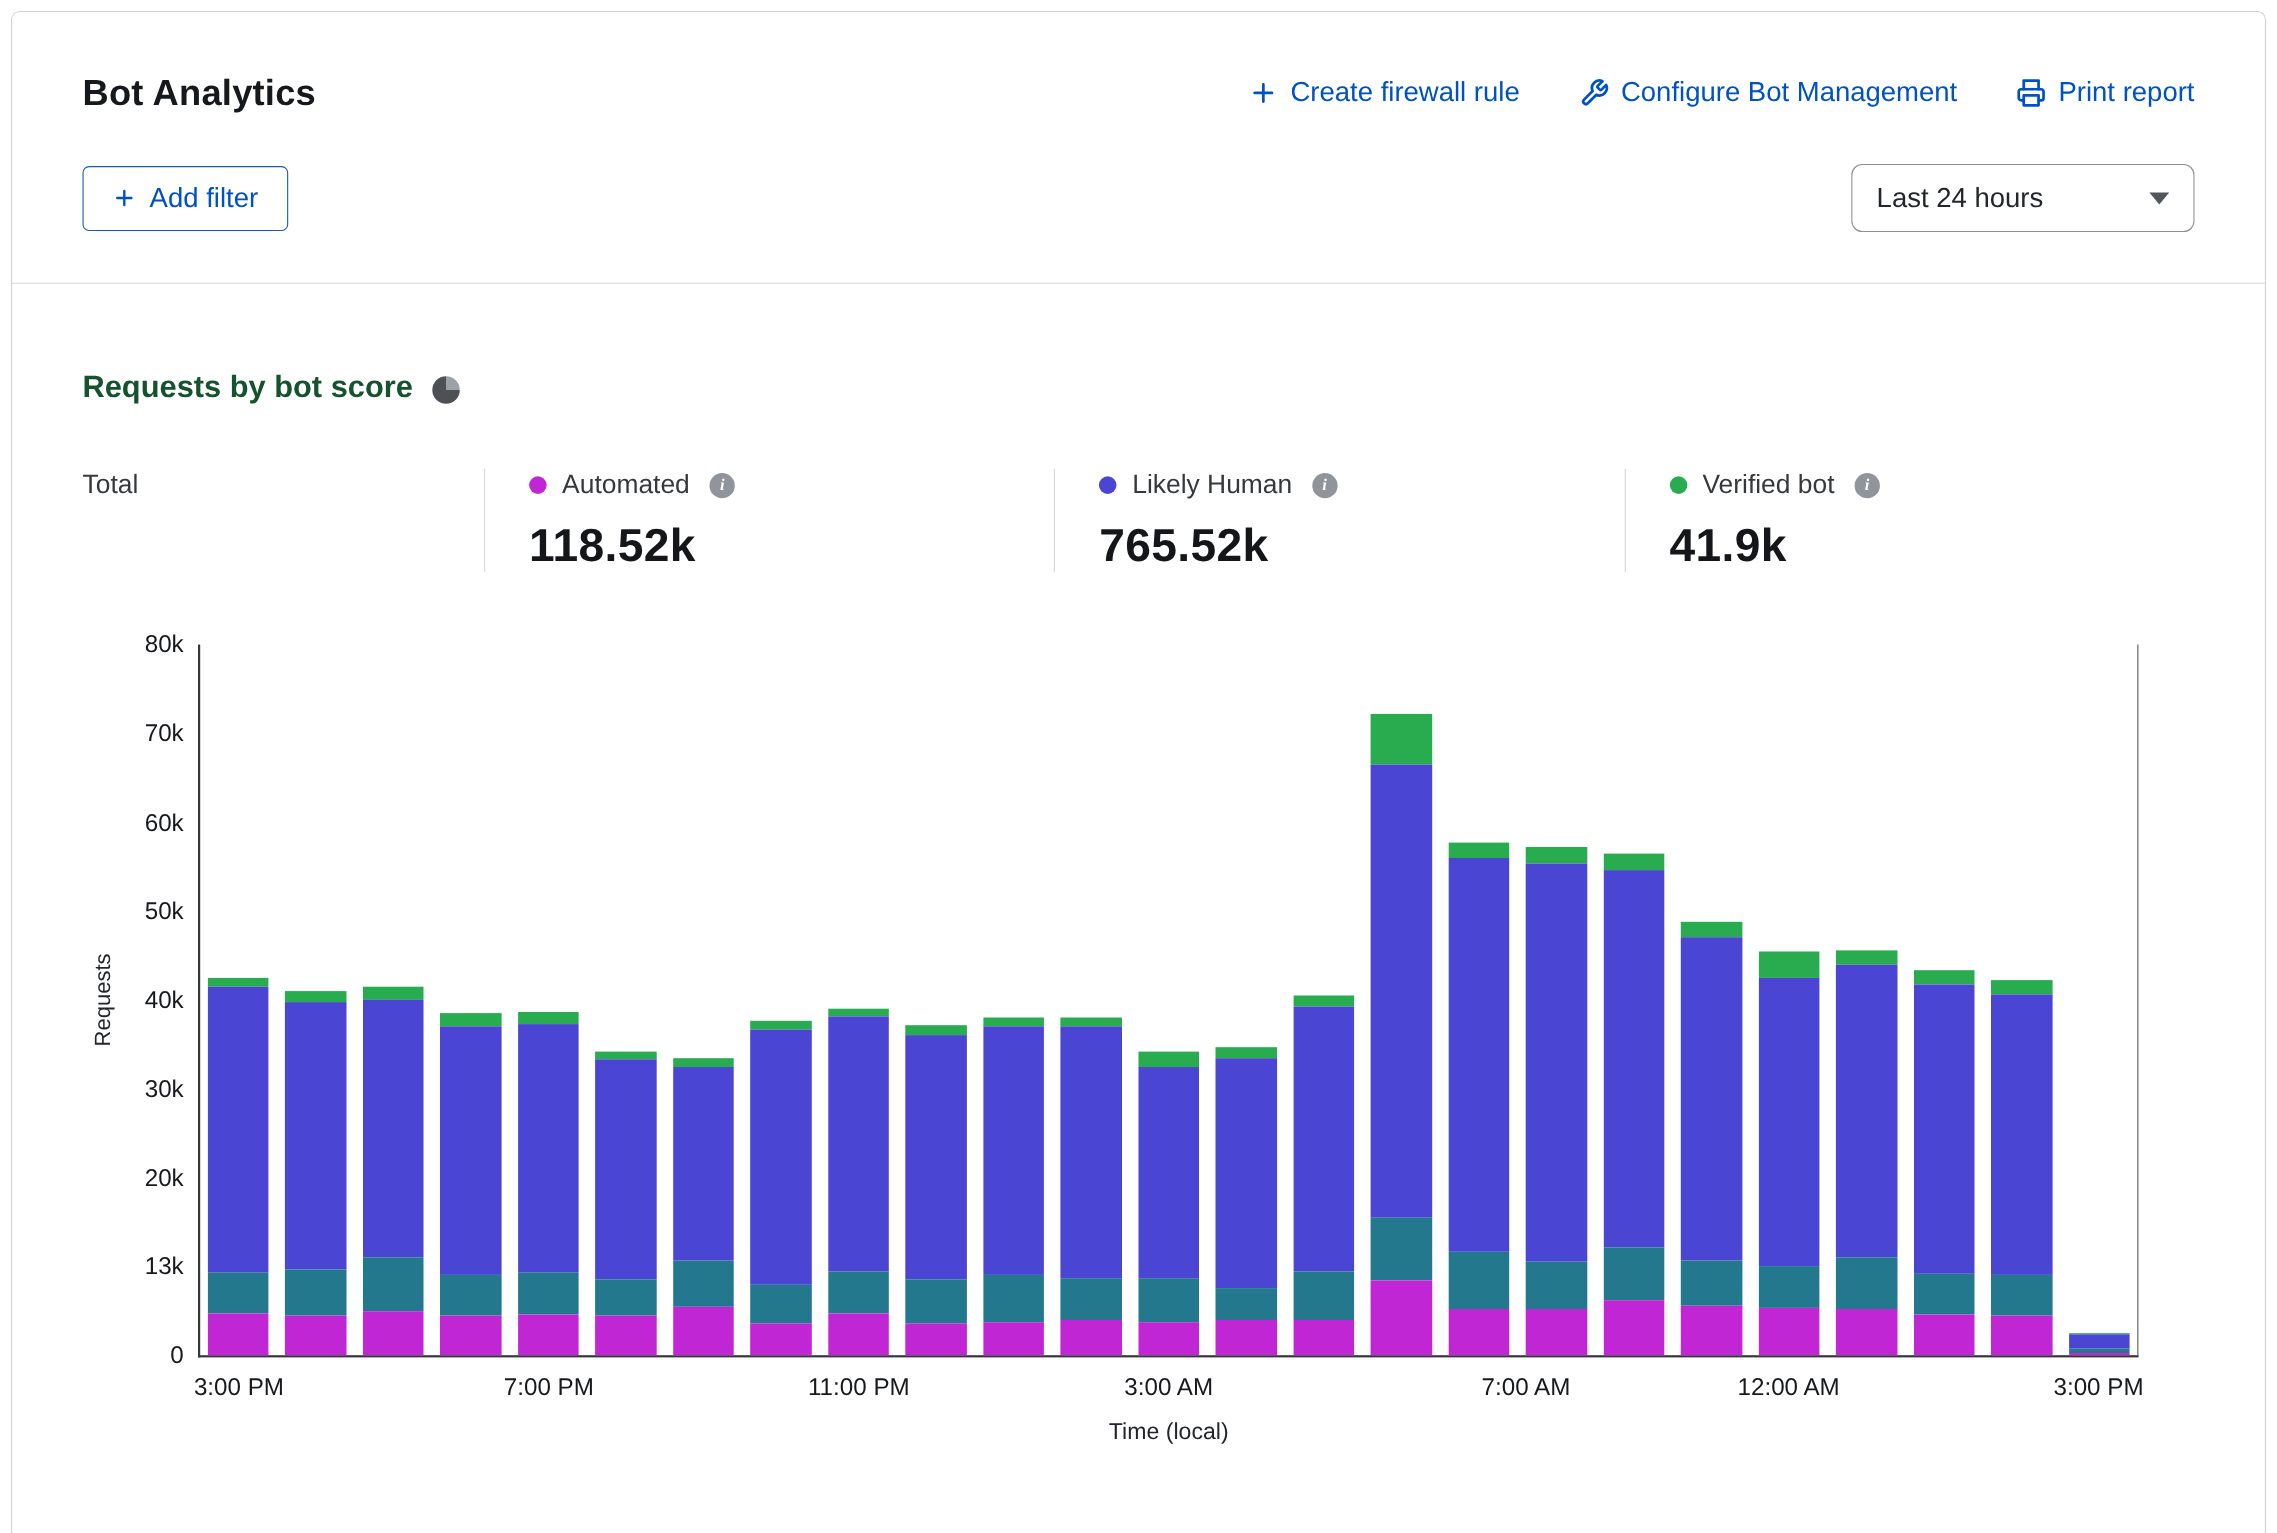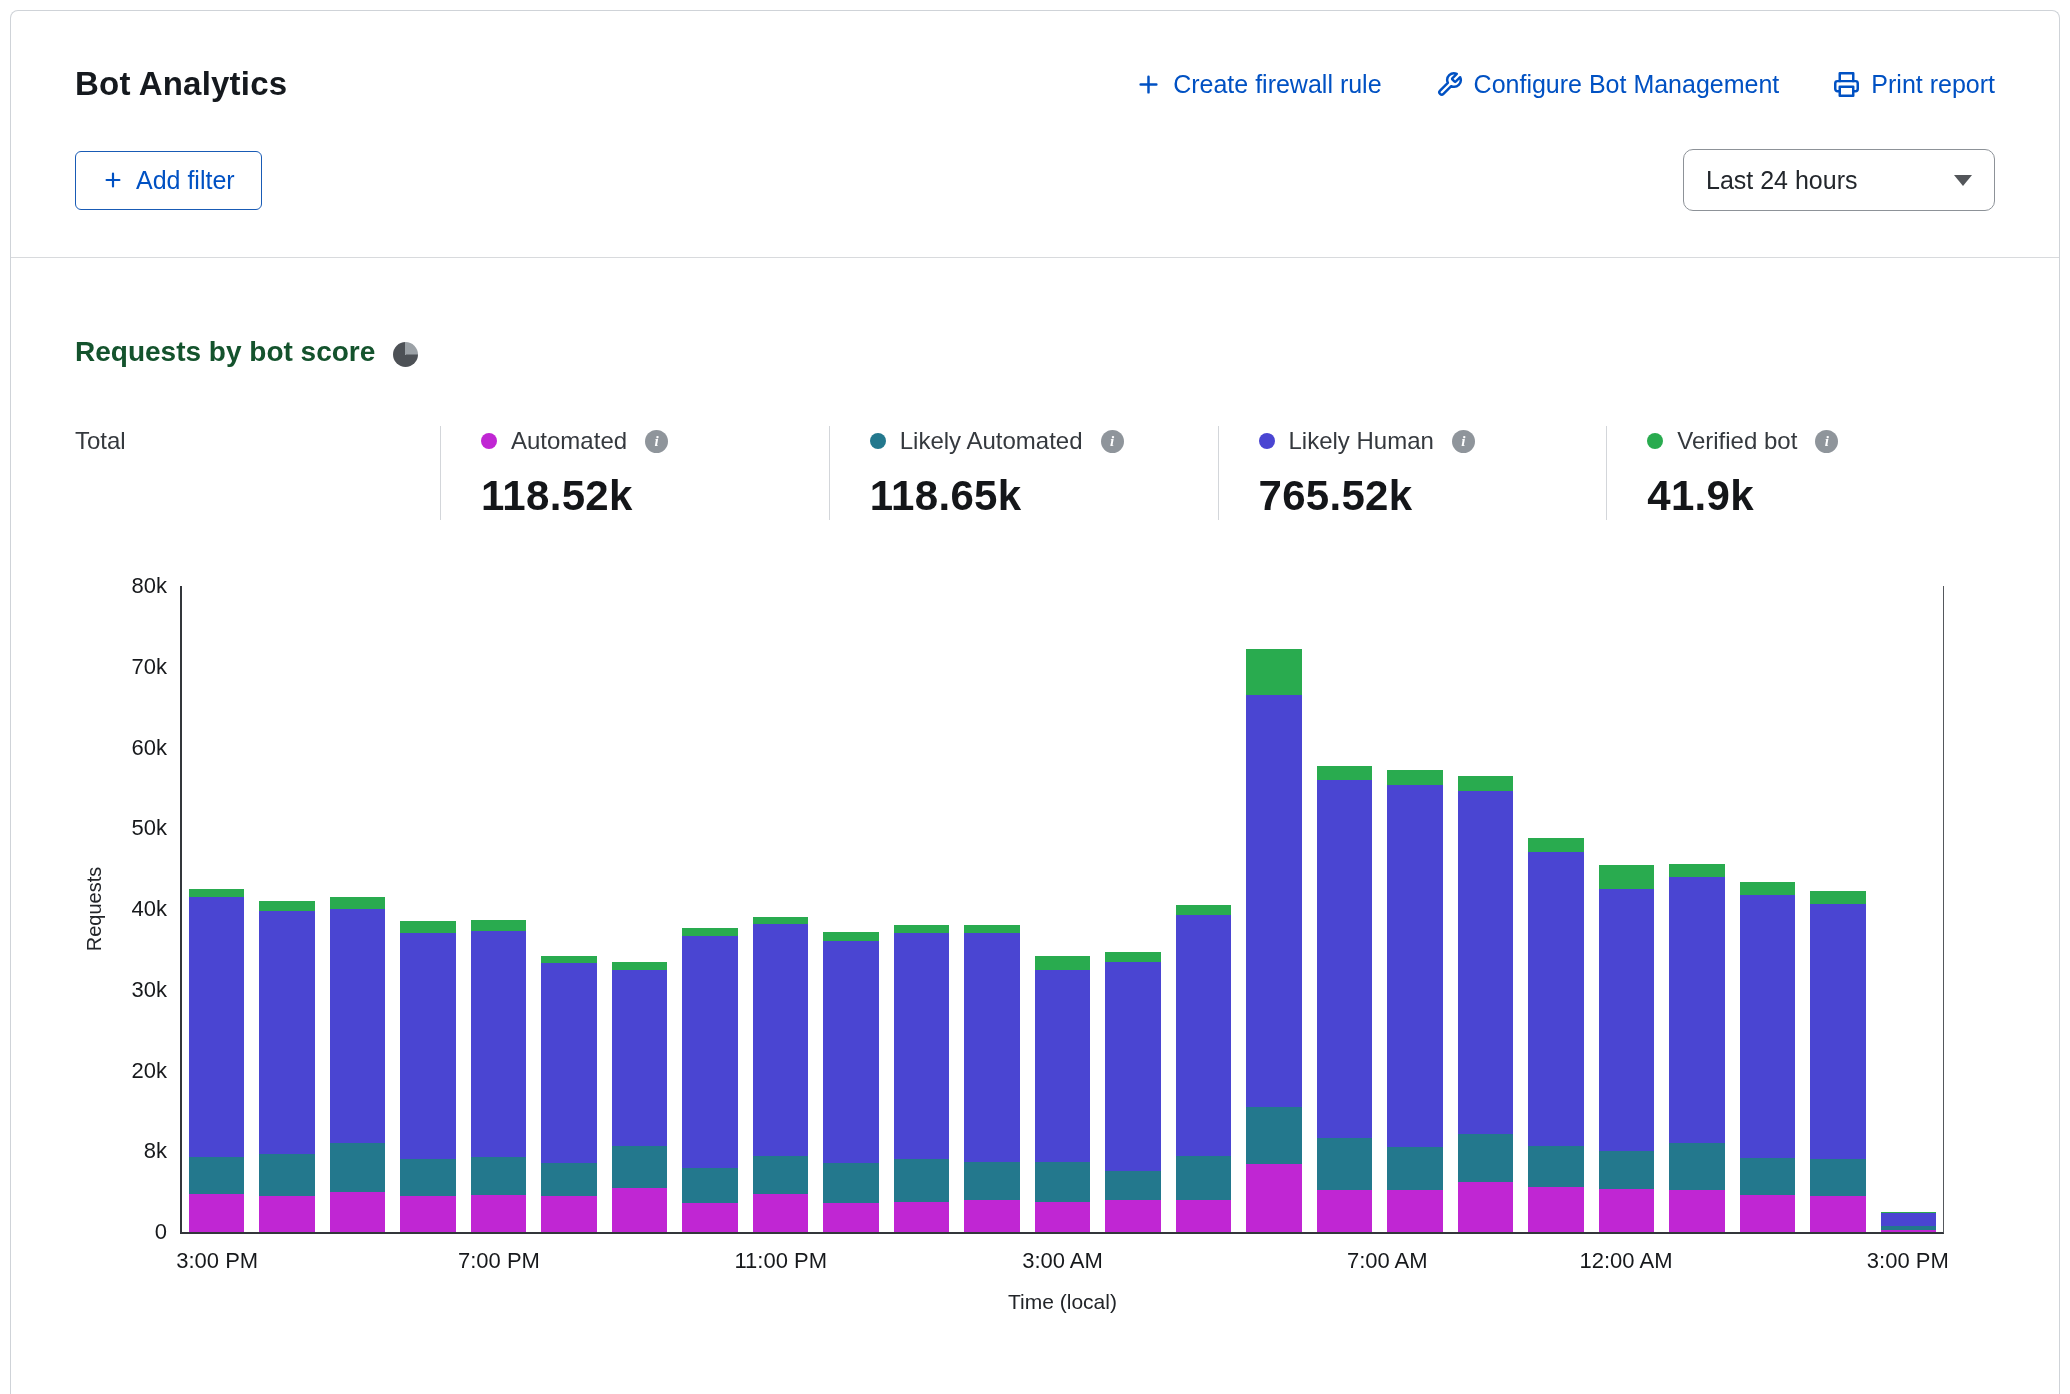--- a/index.html
+++ b/index.html
@@ -159,28 +159,20 @@
       <div class="stat-col bordered">
         <div class="stat-label-row">
           <span class="legend-dot" style="background: rgb(192, 38, 211);"></span>
           <span>Automated</span>
           <span class="info-icon"></span>
         </div>
         <div class="stat-value">118.52k</div>
       </div>
       <div class="stat-col bordered">
         <div class="stat-label-row">
-          <span class="legend-dot" style="background: rgb(35, 120, 141);"></span>
-          <span>Likely Automated</span>
-          <span class="info-icon"></span>
-        </div>
-        <div class="stat-value">118.65k</div>
-      </div>
-      <div class="stat-col bordered">
-        <div class="stat-label-row">
           <span class="legend-dot" style="background: rgb(74, 69, 210);"></span>
           <span>Likely Human</span>
           <span class="info-icon"></span>
         </div>
         <div class="stat-value">765.52k</div>
       </div>
       <div class="stat-col bordered">
         <div class="stat-label-row">
           <span class="legend-dot" style="background: rgb(41, 171, 79);"></span>
           <span>Verified bot</span>
@@ -340,21 +332,21 @@
             </div>
             <div class="bar">
               <div class="seg" style="height: 2.4225px; background: rgb(192, 38, 211);"></div>
               <div class="seg" style="height: 3.23px; background: rgb(35, 120, 141);"></div>
               <div class="seg" style="height: 13.7275px; background: rgb(74, 69, 210);"></div>
               <div class="seg" style="height: 0.8075px; background: rgb(41, 171, 79);"></div>
             </div>
           </div>
         <span class="x-axis-title">Time (local)</span>
       <span class="ytick" style="bottom: 0%;">0</span>
-          <span class="ytick" style="bottom: 12.5%;">8k</span>
+          <span class="ytick" style="bottom: 12.5%;">13k</span>
           <span class="ytick" style="bottom: 25%;">20k</span>
           <span class="ytick" style="bottom: 37.5%;">30k</span>
           <span class="ytick" style="bottom: 50%;">40k</span>
           <span class="ytick" style="bottom: 62.5%;">50k</span>
           <span class="ytick" style="bottom: 75%;">60k</span>
           <span class="ytick" style="bottom: 87.5%;">70k</span>
           <span class="ytick" style="bottom: 100%;">80k</span>
           <span class="xtick" style="left: 2%;">3:00 PM</span>
           <span class="xtick" style="left: 18%;">7:00 PM</span>
           <span class="xtick" style="left: 34%;">11:00 PM</span>

